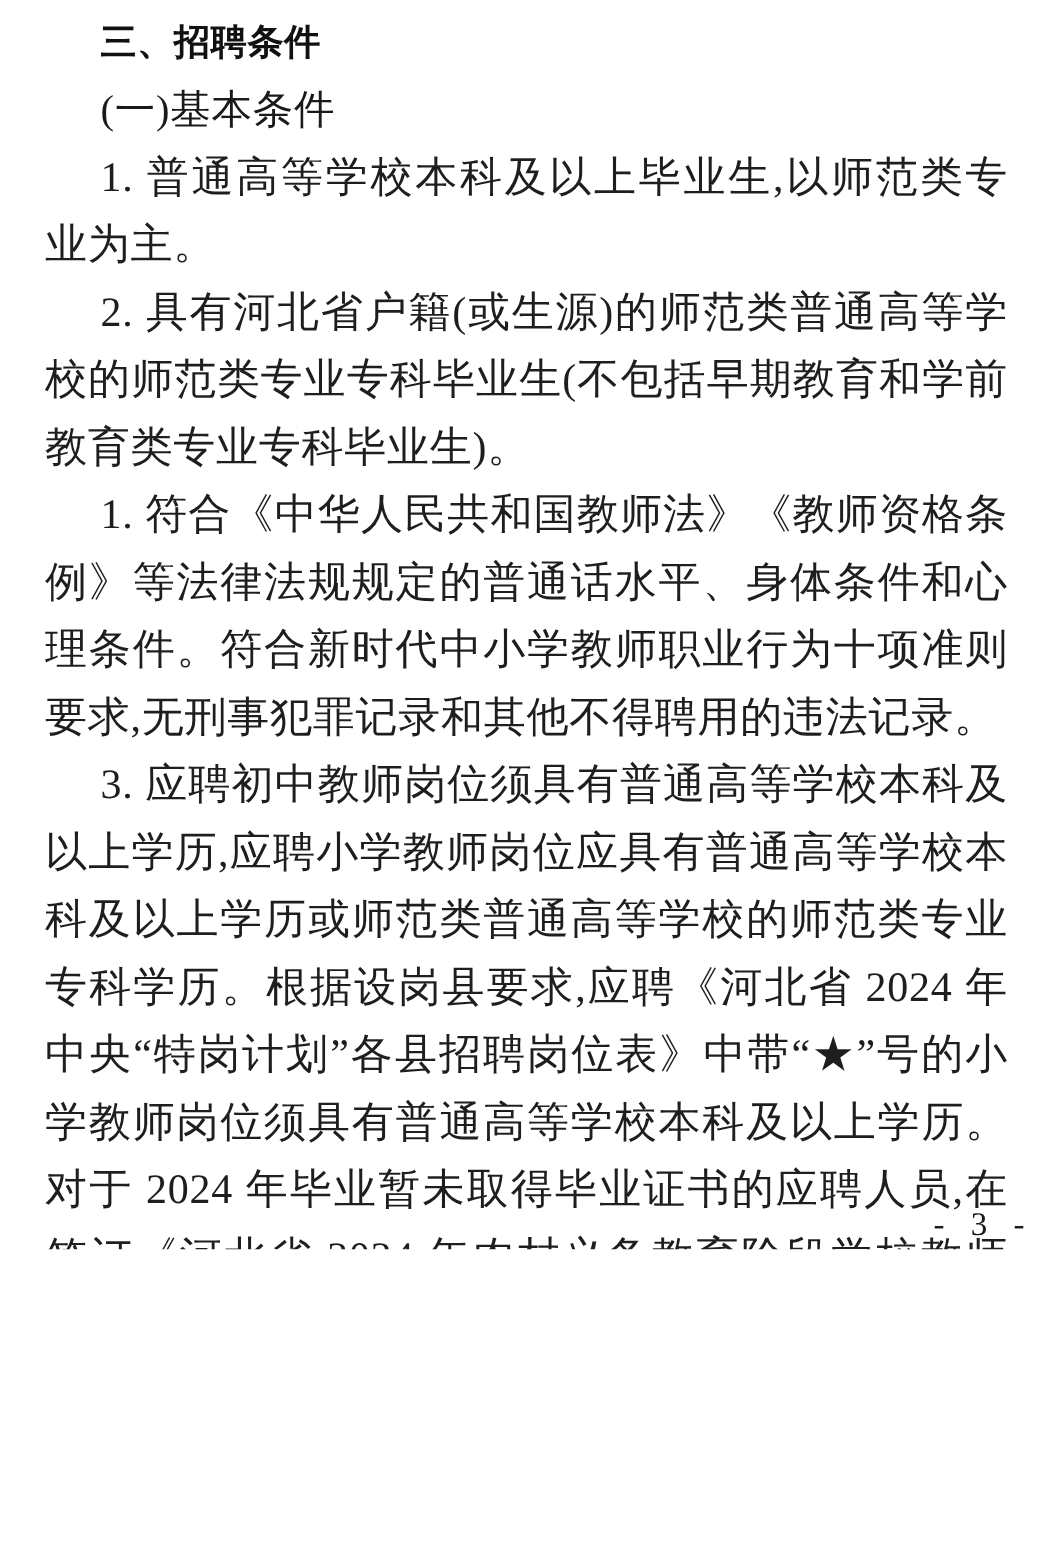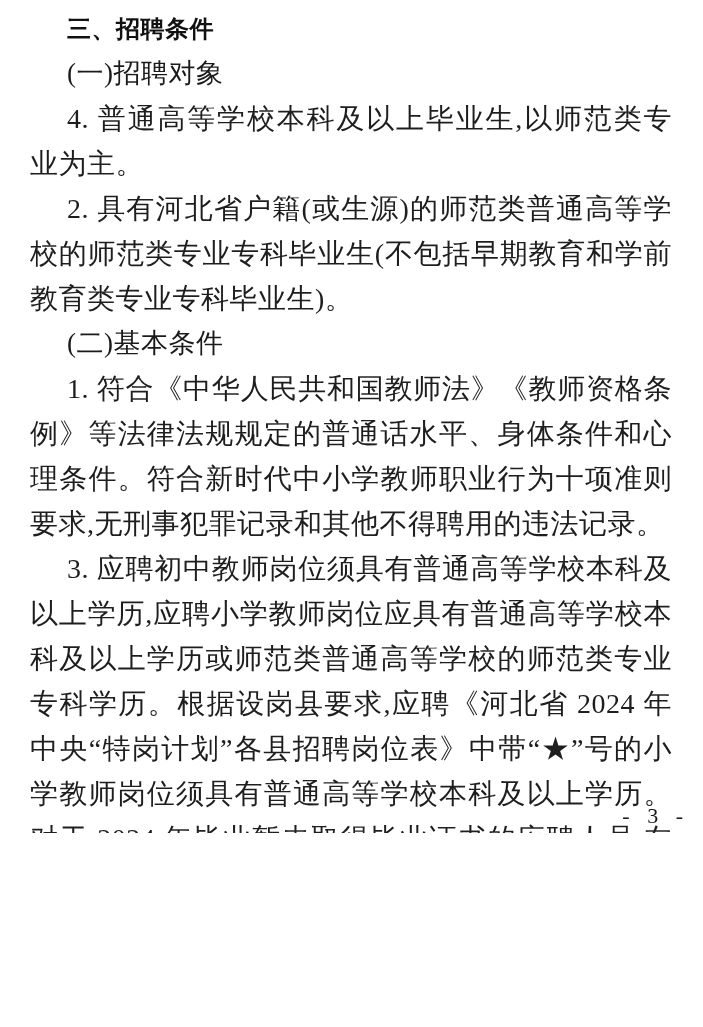--- a/index.html
+++ b/index.html
@@ -58,22 +58,21 @@
     color: #1a1a1a;
     letter-spacing: 6px;
   }
 </style>
 </head>
 <body>
 
 <div class="page">
   <div class="content">
     <p class="block h1">三、招聘条件</p>
-    <p class="block h2">(一)招聘对象</p>
-    <p class="block body">4. 普通高等学校本科及以上毕业生,以师范类专业为主。</p>
+    <p class="block h2">(一)基本条件</p>
+    <p class="block body">1. 普通高等学校本科及以上毕业生,以师范类专业为主。</p>
     <p class="block body">2. 具有河北省户籍(或生源)的师范类普通高等学校的师范类专业专科毕业生(不包括早期教育和学前教育类专业专科毕业生)。</p>
-    <p class="block h2">(二)基本条件</p>
     <p class="block body">1. 符合《中华人民共和国教师法》《教师资格条例》等法律法规规定的普通话水平、身体条件和心理条件。符合新时代中小学教师职业行为十项准则要求,无刑事犯罪记录和其他不得聘用的违法记录。</p>
     <p class="block body">3. 应聘初中教师岗位须具有普通高等学校本科及以上学历,应聘小学教师岗位应具有普通高等学校本科及以上学历或师范类普通高等学校的师范类专业专科学历。根据设岗县要求,应聘《河北省 2024 年中央“特岗计划”各县招聘岗位表》中带“★”号的小学教师岗位须具有普通高等学校本科及以上学历。对于 2024 年毕业暂未取得毕业证书的应聘人员,在签订《河北省 2024 年农村义务教育阶段学校教师特设岗位计划教师聘用协议书》前须取得毕业证书,否则取消应聘资格。</p>
 
   </div>
   <div class="page-number">- 3 -</div>
 </div>
 
 </body></html>

